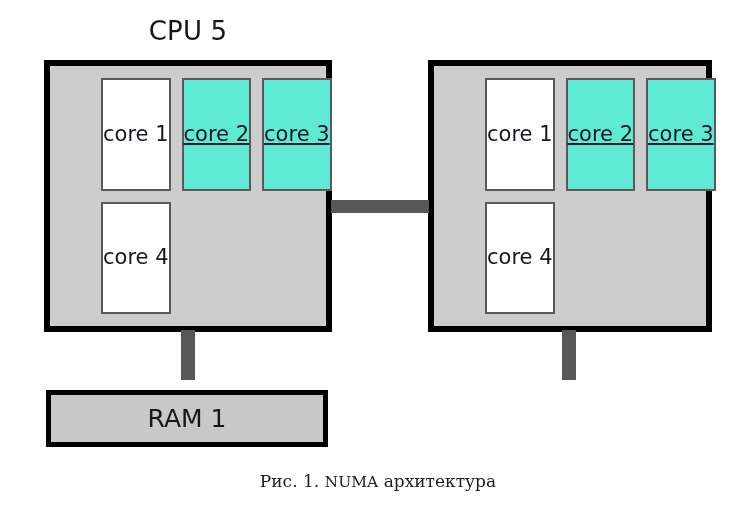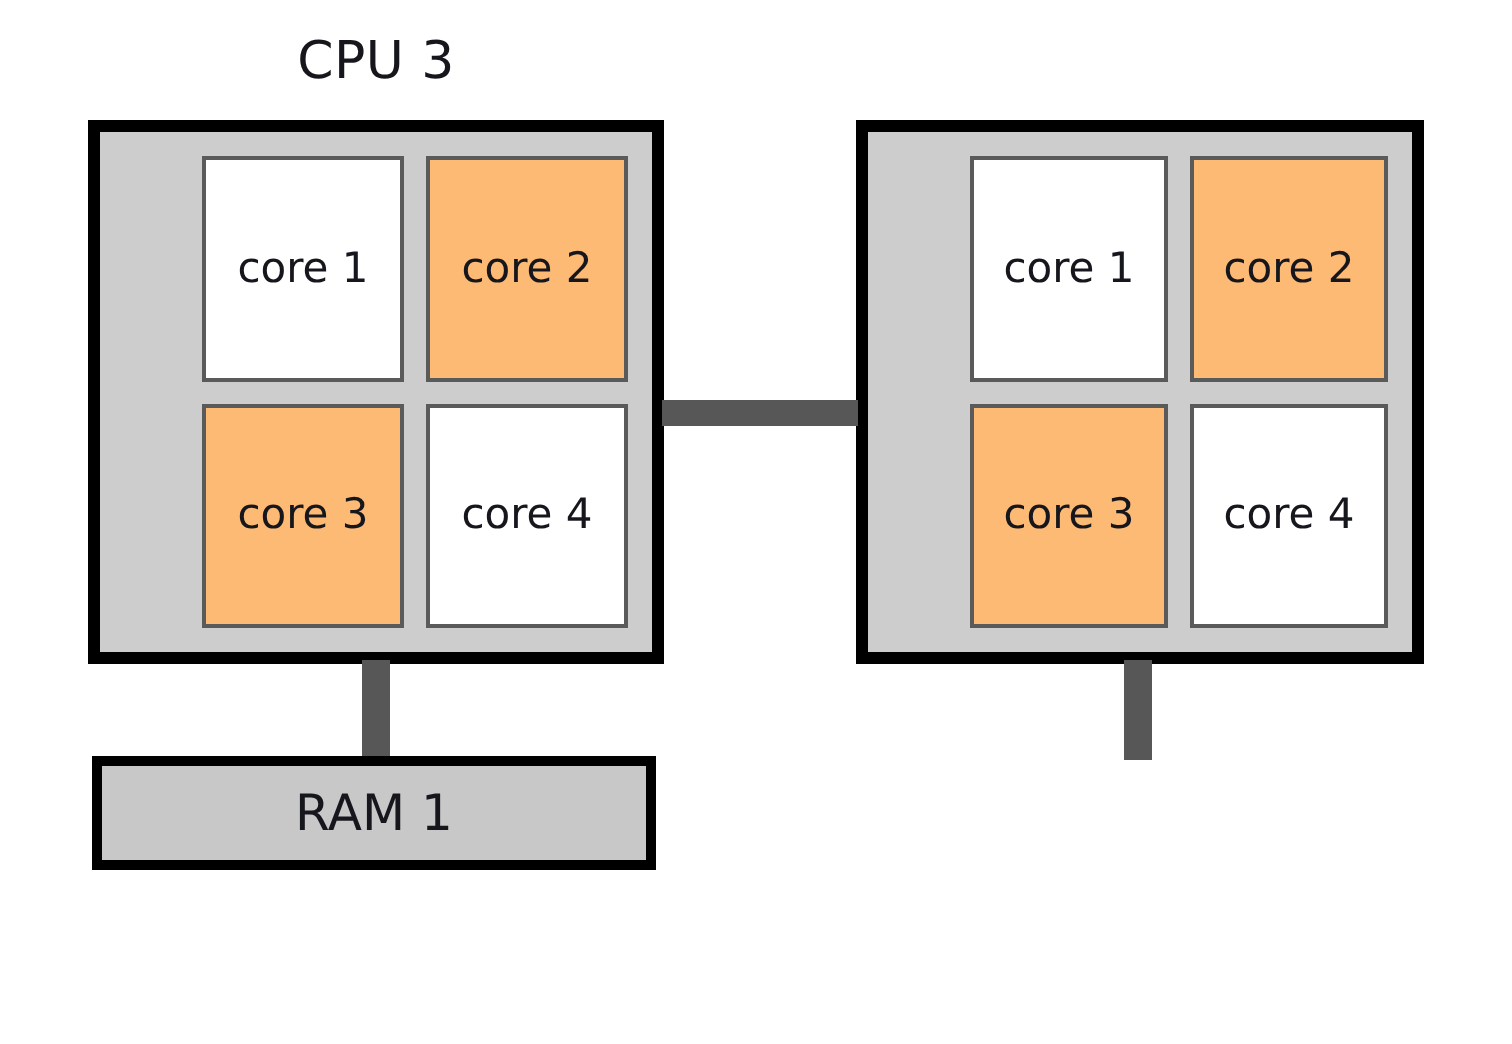--- a/index.html
+++ b/index.html
@@ -44,41 +44,41 @@
     background: #cdcdcd;
     border: 6px solid #000000;
   }
   #cpu1-box { left: 44px;  top: 60px; width: 288px; height: 272px; }
   #cpu2-box { left: 428px; top: 60px; width: 284px; height: 272px; }
 
   .core-grid {
     position: absolute;
     left: 12px; top: 12px; right: 12px; bottom: 12px;
     display: grid;
-    grid-template-columns: 1fr 1fr;
+    grid-template-columns: 1fr 1fr 1fr;
     grid-template-rows: 1fr 1fr;
     column-gap: 11px;
     row-gap: 11px;
     padding-left: 39px;
   }
 
   .core {
     box-sizing: border-box;
     border: 2px solid #5a5a5a;
     display: flex;
     align-items: center;
     justify-content: center;
     font-family: "DejaVu Sans", sans-serif;
     font-size: 21px;
     line-height: 21px;
     color: #16161d;
     white-space: nowrap;
   }
   .core.fill-white { background: #ffffff; }
-  .core.fill-gray  { background: #fdba74; }
+  .core.fill-gray  { background: #5eead4; text-decoration: underline; }
 
   
   .connector {
     position: absolute;
     background: #575757;
   }
   #cpu-link {
     left: 331px;
     top: 200px;
     width: 98px;
@@ -105,21 +105,21 @@
     border: 5px solid #000000;
     display: flex;
     align-items: center;
     justify-content: center;
     font-family: "DejaVu Sans", sans-serif;
     font-size: 25px;
     line-height: 25px;
     color: #16161d;
     white-space: nowrap;
   }
-  #ram1-box { left: 46px;  top: 378px; width: 282px; height: 57px; }
+  #ram1-box { left: 46px;  top: 390px; width: 282px; height: 57px; }
   #ram2-box { left: 428px; top: 378px; width: 283px; height: 57px; }
 
   
   #caption {
     position: absolute;
     left: 0;
     top: 470px;
     width: 756px;
     text-align: center;
     font-family: "DejaVu Serif", serif;
@@ -128,21 +128,21 @@
     color: #1b1b22;
     white-space: nowrap;
   }
   #caption .caption-acronym { font-size: 15.5px; }
 </style>
 </head>
 <body>
 
 <div id="figure">
 
-  <div class="cpu-title" id="cpu1-title">CPU 3</div>
+  <div class="cpu-title" id="cpu1-title">CPU 5</div>
 
 
   <div class="cpu-box" id="cpu1-box">
     <div class="core-grid">
       <div class="core fill-white">
         <span>core 1</span>
       </div>
       <div class="core fill-gray">
         <span>core 2</span>
       </div>
@@ -176,14 +176,19 @@
 
   <div class="connector" id="cpu1-ram-link"></div>
 
   <div class="connector" id="cpu2-ram-link"></div>
 
   <div class="ram-box" id="ram1-box">
     <span>RAM 1</span>
   </div>
 
 
+  <div id="caption">
+    <span>Рис. 1.</span>
+    <span class="caption-acronym">NUMA</span>
+    <span>архитектура</span>
+  </div>
 
 </div>
 
 </body></html>

